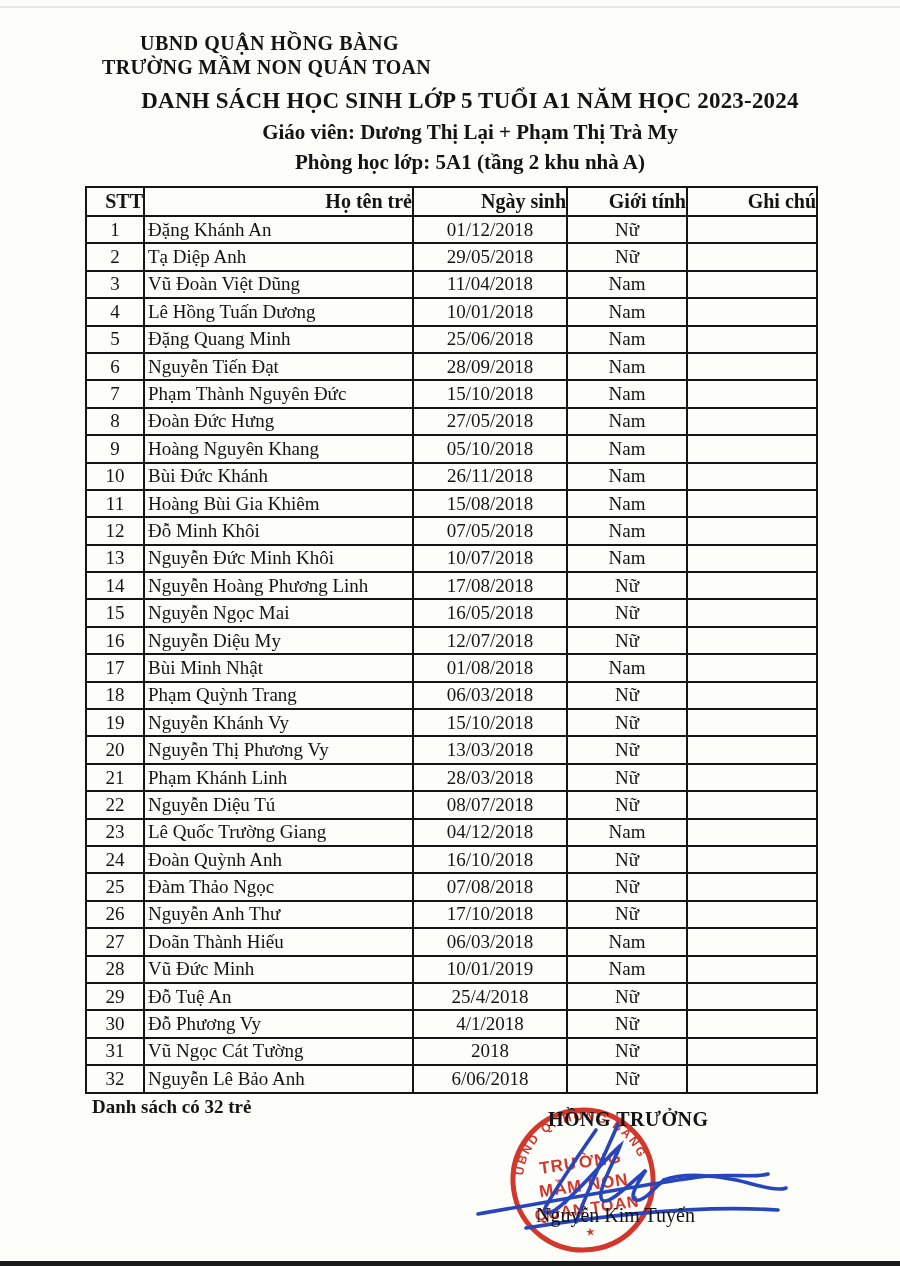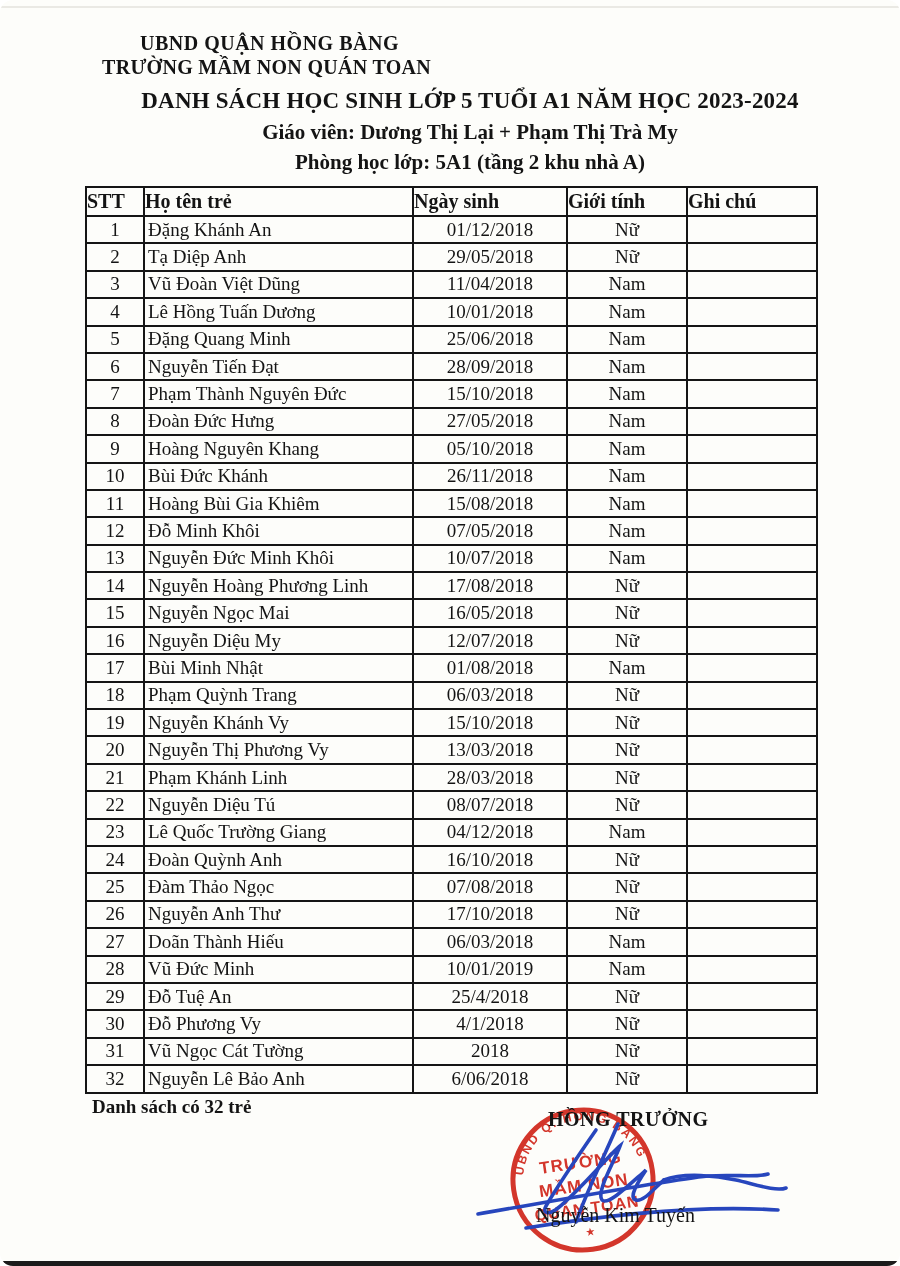--- a/index.html
+++ b/index.html
@@ -4,21 +4,20 @@
 <style>
   html, body { margin: 0; padding: 0; background: #ffffff; }
   .page {
     position: relative;
     width: 900px;
     height: 1266px;
     background: #fdfdfa;
     overflow: hidden;
     font-family: "Liberation Serif", "DejaVu Serif", serif;
     color: #141414;
-    border-radius: 13px;
   }
   .scan-top-line {
     position: absolute; top: 6px; left: 0; width: 100%; height: 2px;
     background: #eae9e4;
   }
   .scan-bottom-bar {
     position: absolute; bottom: 0; left: 0; width: 100%; height: 5px;
     background: #1b1b1b;
   }
   .org-line1 {
@@ -41,21 +40,21 @@
     border-collapse: collapse;
     table-layout: fixed;
   }
   .student-table th, .student-table td {
     border: 2px solid #151515;
     padding: 0;
     overflow: hidden;
     white-space: nowrap;
   }
   .student-table th {
-    height: 27px; font-size: 20px; font-weight: 700; text-align: left;
+    height: 27px; font-size: 20px; font-weight: 700; text-align: right;
   }
   .student-table td {
     height: 25.4px; font-size: 19px; text-align: center; font-weight: 400;
   }
   .student-table td.cell-name { text-align: left; padding-left: 3px; }
   .col-stt { width: 58px; }
   .col-name { width: 269px; }
   .col-dob { width: 154px; }
   .col-gender { width: 120px; }
   .col-note { width: 130px; }

